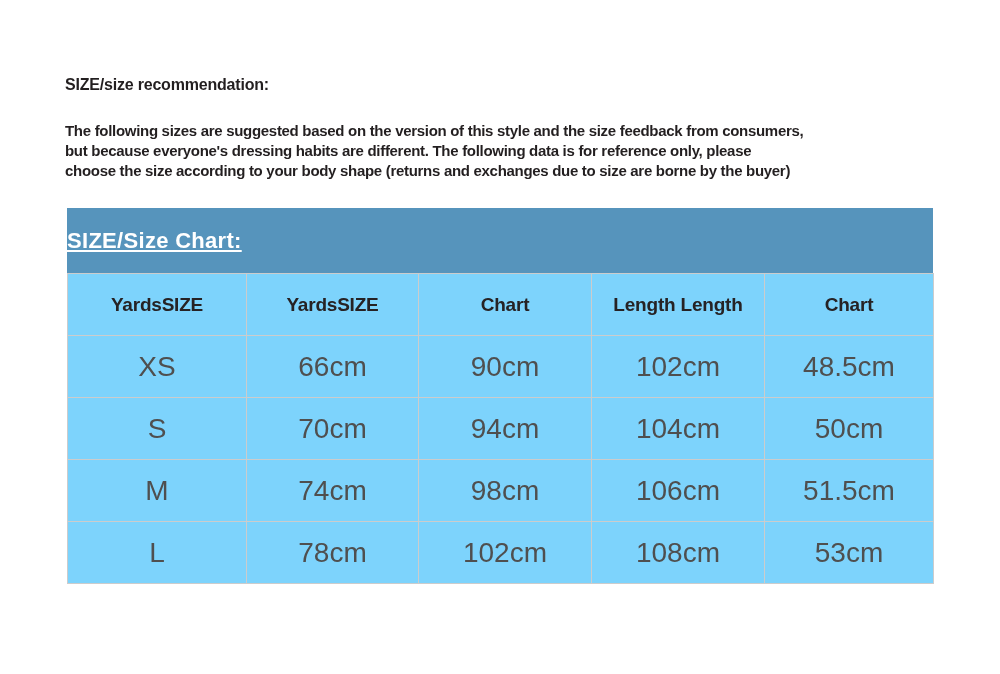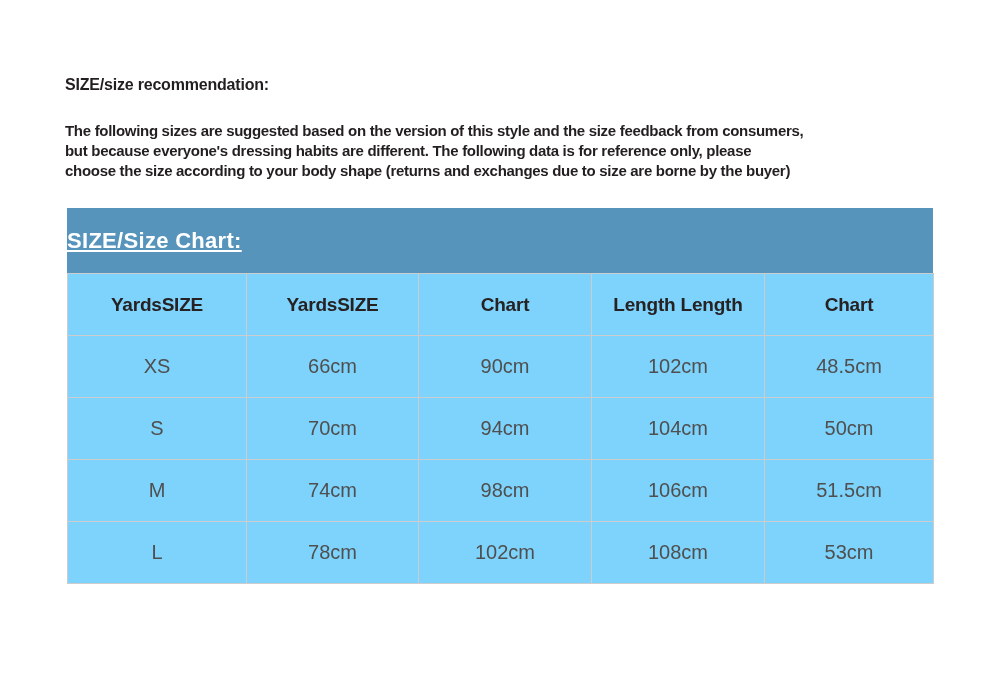--- a/index.html
+++ b/index.html
@@ -46,21 +46,21 @@
     border: 1px solid var(--border);
     text-align: center; vertical-align: middle;
   }
   .size-table th {
     height: 62px;
     font-size: 19px; font-weight: 700; color: #262224;
     letter-spacing: -0.2px;
   }
   .size-table td {
     height: 62px;
-    font-size: 20px; font-weight: 400; color: #4f4f4f;
+    font-size: 28px; font-weight: 400; color: #4f4f4f;
   }
 </style>
 </head>
 <body>
 
 <div class="page">
 
   <div class="rec-title">SIZE/size recommendation:</div>
 
   <div class="rec-para">

